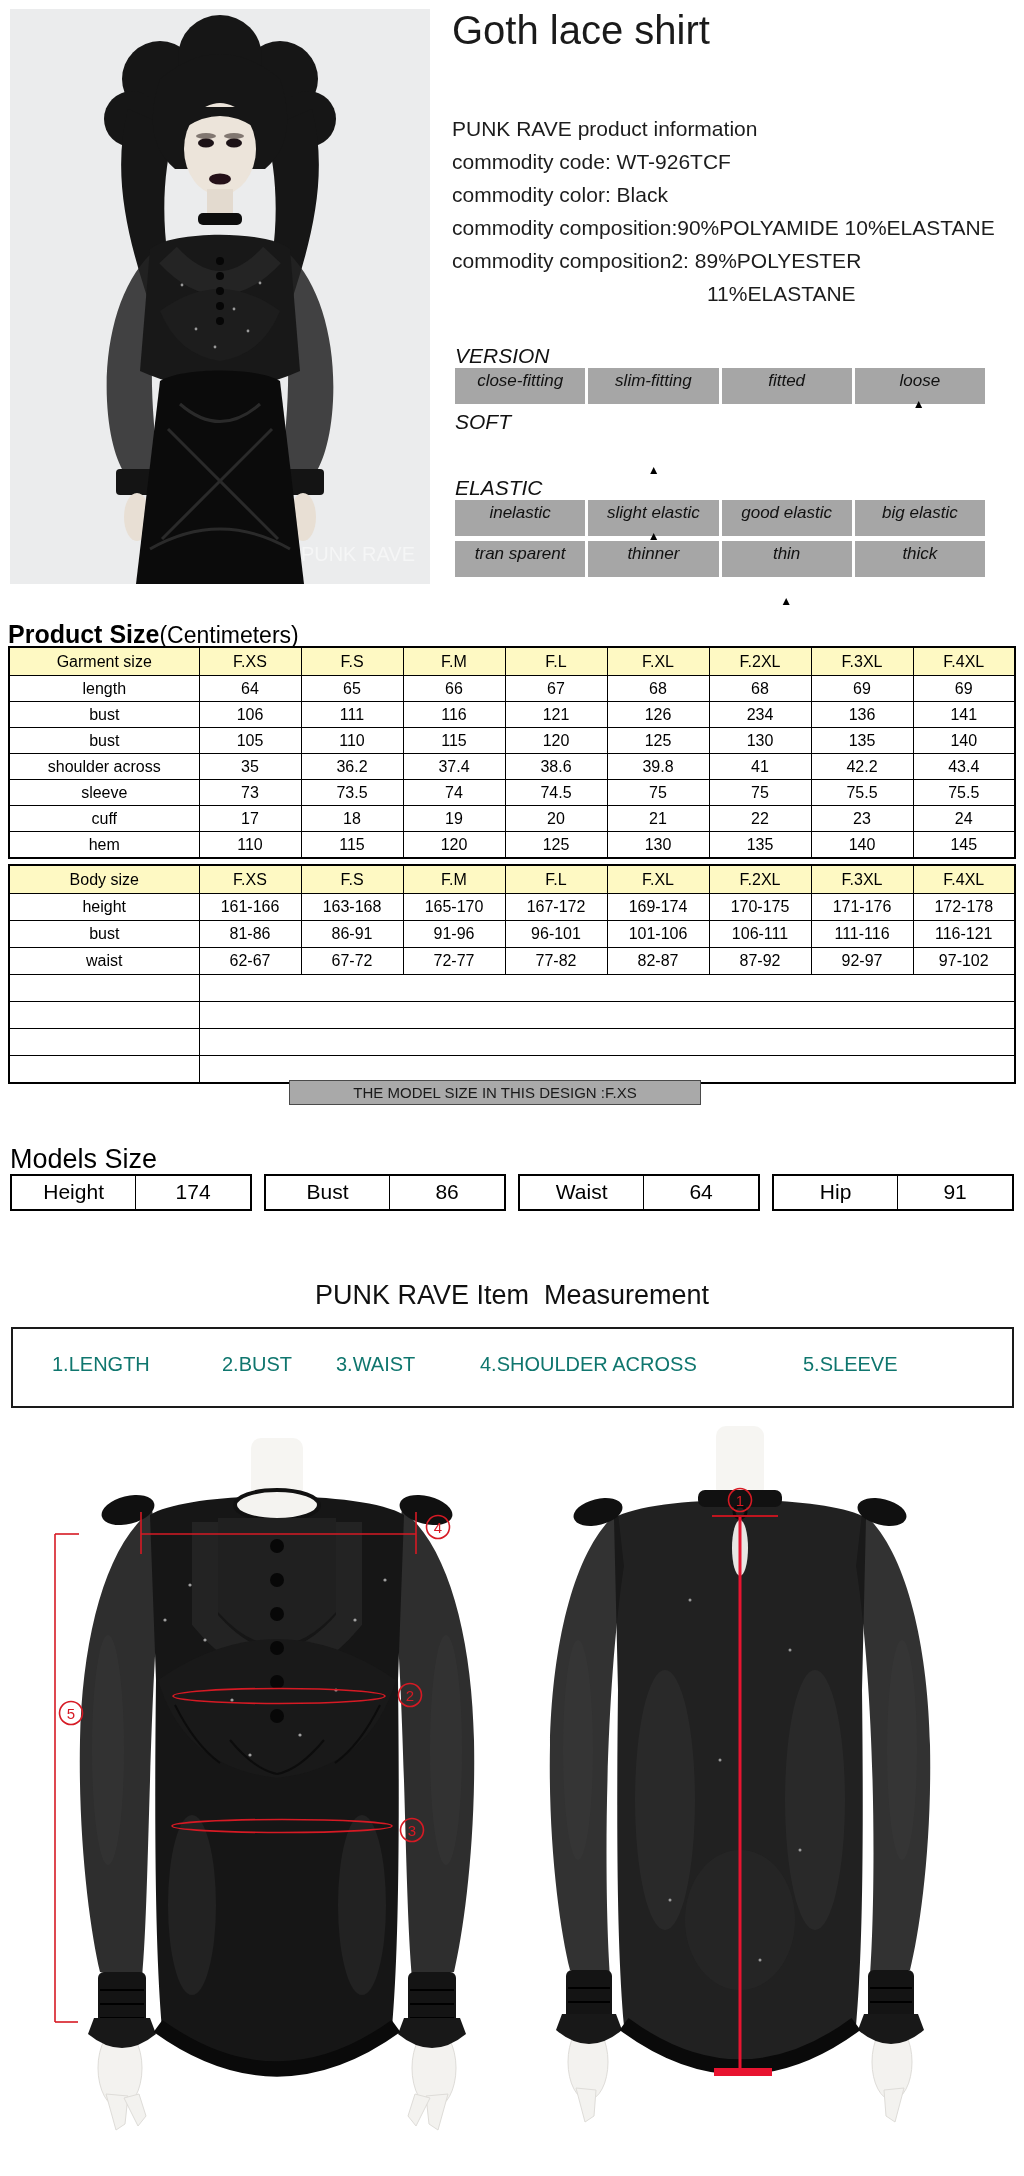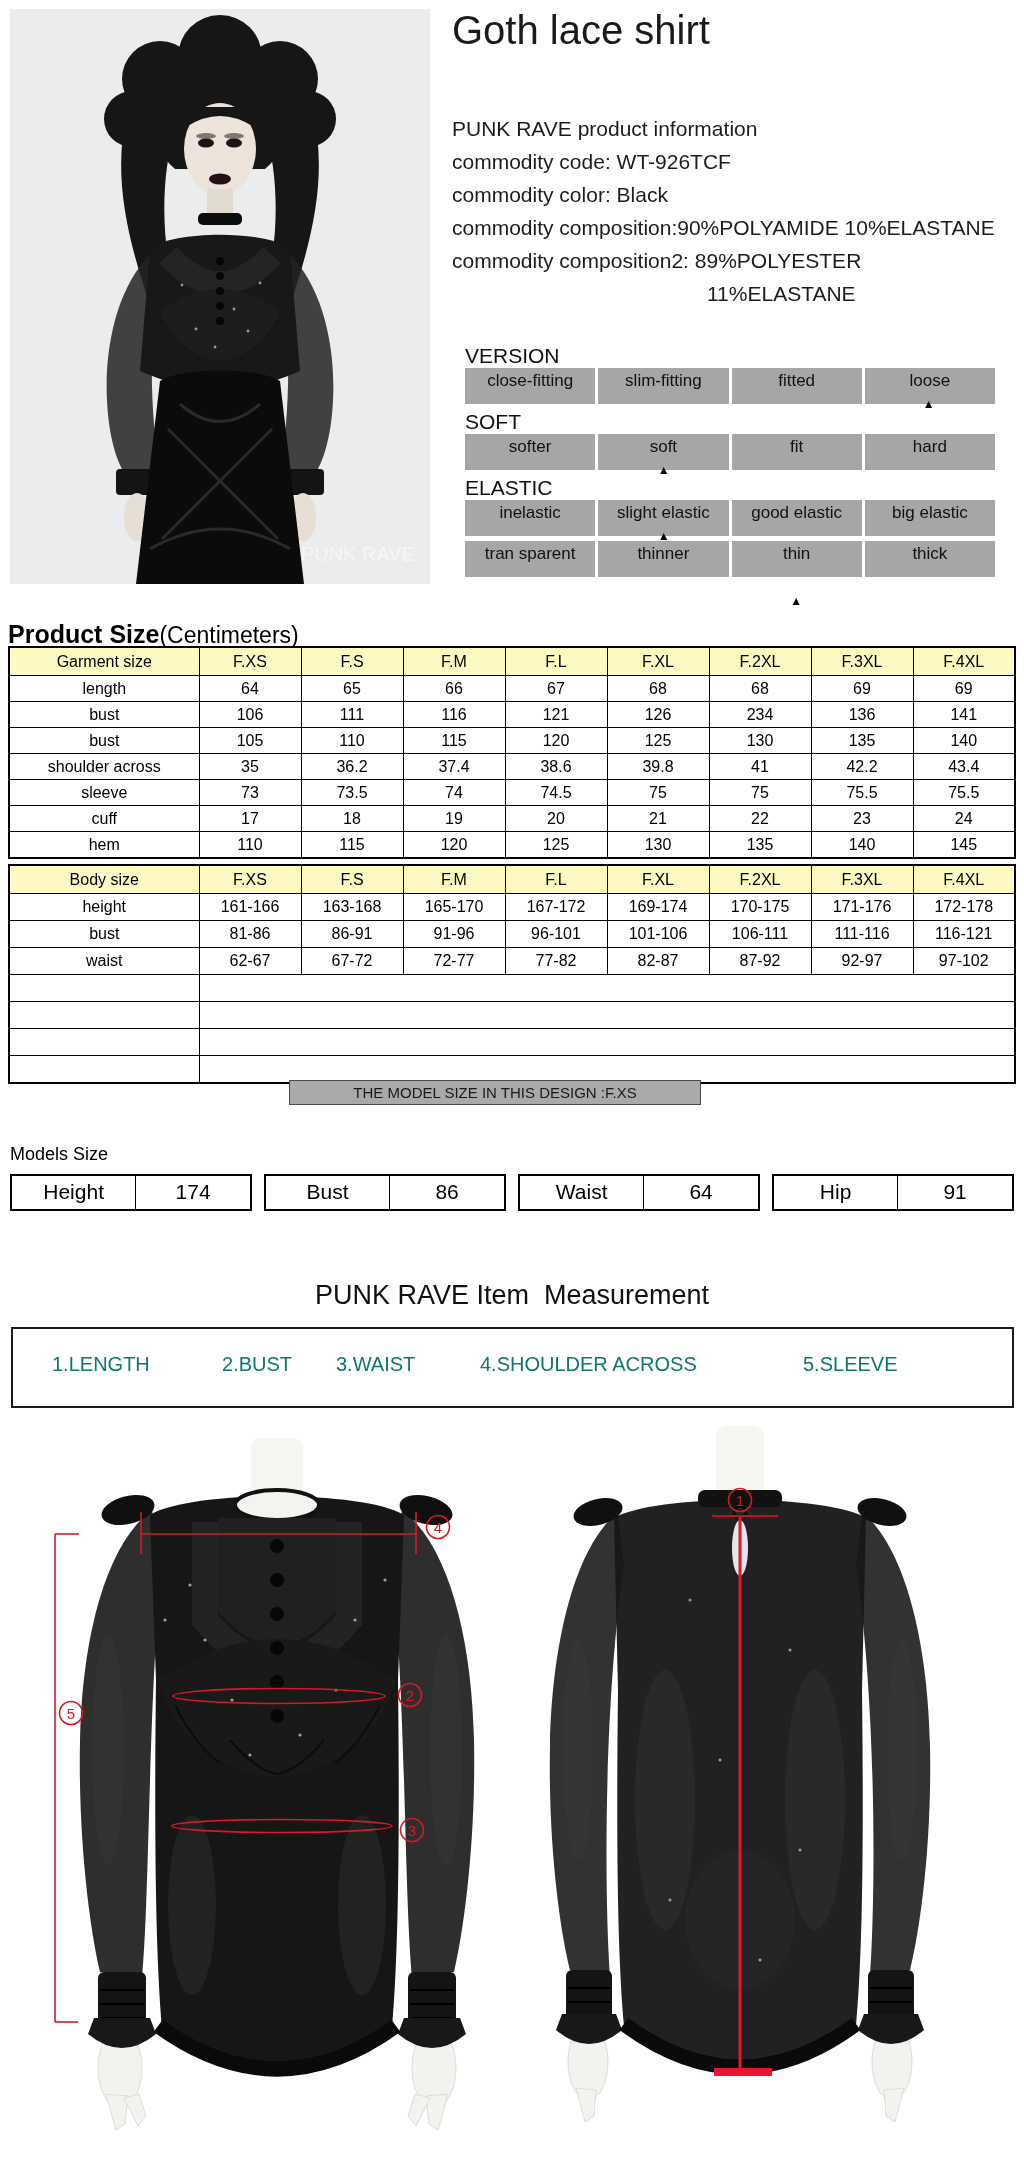--- a/index.html
+++ b/index.html
@@ -5,36 +5,36 @@
   html,body{margin:0;padding:0;background:#fff;}
   .page{position:relative;width:1024px;height:2176px;background:#fff;overflow:hidden;
         font-family:"Liberation Sans",sans-serif;color:#000;}
   
   .photo{position:absolute;left:10px;top:9px;width:420px;height:575px;background:#ebeced;}
   
   .title{position:absolute;left:452px;top:8px;font-size:40px;font-weight:400;color:#1a1a1a;white-space:nowrap;}
   .info{position:absolute;left:452px;top:112px;font-size:21px;line-height:33px;color:#1c1c1c;}
   .info .sub{margin-left:255px;}
   
-  .attr-group{position:absolute;left:465px;width:530px;}
+  .attr-group{position:absolute;left:455px;width:530px;font-style:italic;}
   .attr-label{font-size:21px;color:#111;height:24px;}
   .attr-row{display:flex;gap:3px;}
   .attr-cell{flex:1;height:36px;background:#a6a6a6;text-align:center;font-size:17px;line-height:26px;color:#111;white-space:nowrap;overflow:hidden;}
   .attr-marker{position:absolute;top:53px;width:25%;text-align:center;font-size:12px;color:#000;}.pos-1{left:25%}.pos-2{left:50%}.pos-3{left:75%}
   
   .size-heading{position:absolute;left:8px;top:620px;font-size:23px;white-space:nowrap;}
   .size-heading b{font-size:25px;font-weight:700;}
   table.sizetable{position:absolute;left:8px;border-collapse:collapse;width:1008px;table-layout:fixed;border:2px solid #000;}
   table.sizetable td{border:1px solid #000;text-align:center;font-size:16px;padding:0;height:25px;white-space:nowrap;overflow:hidden;}
   table.sizetable tr.hdr td{background:#fef9c3;height:27px;}
   table.bodytable td{height:26px;}
   .model-note{position:absolute;left:289px;top:1080px;width:410px;height:23px;background:#a9a9a9;
      border:1px solid #4a4a4a;text-align:center;font-size:15px;line-height:23px;color:#1a1a1a;}
   
-  .models-label{position:absolute;left:10px;top:1144px;font-size:18px;}
+  .models-label{position:absolute;left:10px;top:1144px;font-size:27px;}
   .models-row{position:absolute;left:10px;top:1174px;width:1004px;display:flex;gap:12px;}
   .model-box{flex:1;display:flex;border:2px solid #000;height:33px;}
   .model-box .lbl{width:52%;border-right:1px solid #000;text-align:center;font-size:21px;line-height:31px;}
   .model-box .val{width:48%;text-align:center;font-size:21px;line-height:31px;}
   
   .meas-heading{position:absolute;left:0;top:1280px;width:100%;text-align:center;font-size:27px;color:#101010;white-space:pre;}
   .legend-box{position:absolute;left:11px;top:1327px;width:999px;height:77px;border:2px solid #1a1a1a;}
   .legend-box span{position:absolute;top:24px;font-size:20px;color:#0f766e;white-space:nowrap;}
   
   .bottom-svg{position:absolute;left:0;top:1395px;}
@@ -124,26 +124,20 @@
     <div class="attr-row">
       <div class="attr-cell">close-fitting</div>
       <div class="attr-cell">slim-fitting</div>
       <div class="attr-cell">fitted</div>
       <div class="attr-cell">loose</div>
     </div>
     <div class="attr-marker pos-3">▲</div>
   </div>
   <div class="attr-group" style="top:410px">
     <div class="attr-label">SOFT</div>
-    <div class="attr-row">
-      <div class="attr-cell">softer</div>
-      <div class="attr-cell">soft</div>
-      <div class="attr-cell">fit</div>
-      <div class="attr-cell">hard</div>
-    </div>
     <div class="attr-marker pos-1">▲</div>
   </div>
   <div class="attr-group" style="top:476px">
     <div class="attr-label">ELASTIC</div>
     <div class="attr-row">
       <div class="attr-cell">inelastic</div>
       <div class="attr-cell">slight elastic</div>
       <div class="attr-cell">good elastic</div>
       <div class="attr-cell">big elastic</div>
     </div>

